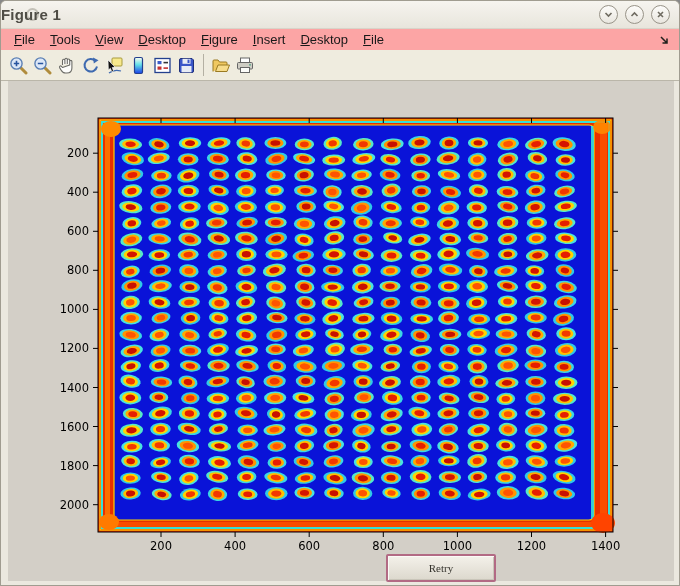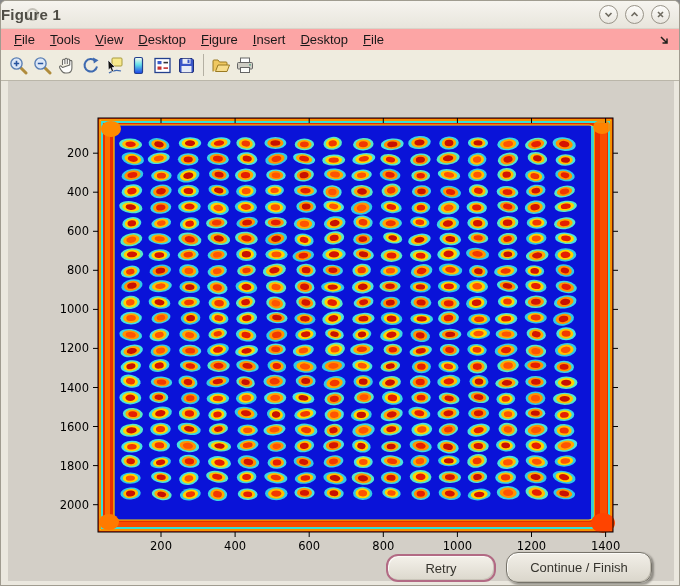--- a/index.html
+++ b/index.html
@@ -43,22 +43,22 @@
   }
   .tbtn{width:24px;height:25px;display:flex;align-items:center;justify-content:center;}
   .tsep{width:1px;height:22px;background:#b4b0a3;margin:0 5px;}
   
   .canvas{
     position:absolute;left:7px;top:80px;width:666px;height:500px;
     background:#d3cfc7;
   }
   #plot{position:absolute;left:0;top:0;}
   .fig-btn{
-    position:absolute;font-family:Liberation Sans, sans-serif;
-    font-size:13px;color:#36342e;cursor:default;border-radius:12px;
+    position:absolute;font-family:Liberation Serif, serif;
+    font-size:11px;color:#36342e;cursor:default;border-radius:2px;
     display:flex;align-items:center;justify-content:center;box-sizing:border-box;
   }
   .retry{
     left:378px;top:473px;width:110px;height:28px;
     background:linear-gradient(#f4f1ea,#dcd8cd);
     border:2px solid #b26a84;
     box-shadow:inset 1px 1px 0 #fbfaf7, inset -1px -1px 0 #c9c5b9;
   }
   .continue{
     left:498px;top:471px;width:146px;height:31px;
@@ -2093,16 +2093,15 @@
         <line x1="605" y1="345.5" x2="610" y2="345.5" stroke="#000000"></line>
         <text x="81" y="349.5" font-size="11.5" fill="#000000" text-anchor="end" font-family="DejaVu Sans, sans-serif">1600</text>
         <line x1="90" y1="384.6" x2="85" y2="384.6" stroke="#000000"></line>
         <line x1="605" y1="384.6" x2="610" y2="384.6" stroke="#000000"></line>
         <text x="81" y="388.6" font-size="11.5" fill="#000000" text-anchor="end" font-family="DejaVu Sans, sans-serif">1800</text>
         <line x1="90" y1="423.7" x2="85" y2="423.7" stroke="#000000"></line>
         <line x1="605" y1="423.7" x2="610" y2="423.7" stroke="#000000"></line>
         <text x="81" y="427.7" font-size="11.5" fill="#000000" text-anchor="end" font-family="DejaVu Sans, sans-serif">2000</text>
       </svg>
     <button class="fig-btn retry">Retry</button>
-    <button class="fig-btn continue">Continue / Finish</button>
   </div>
 
 </div>
 
 </body></html>

